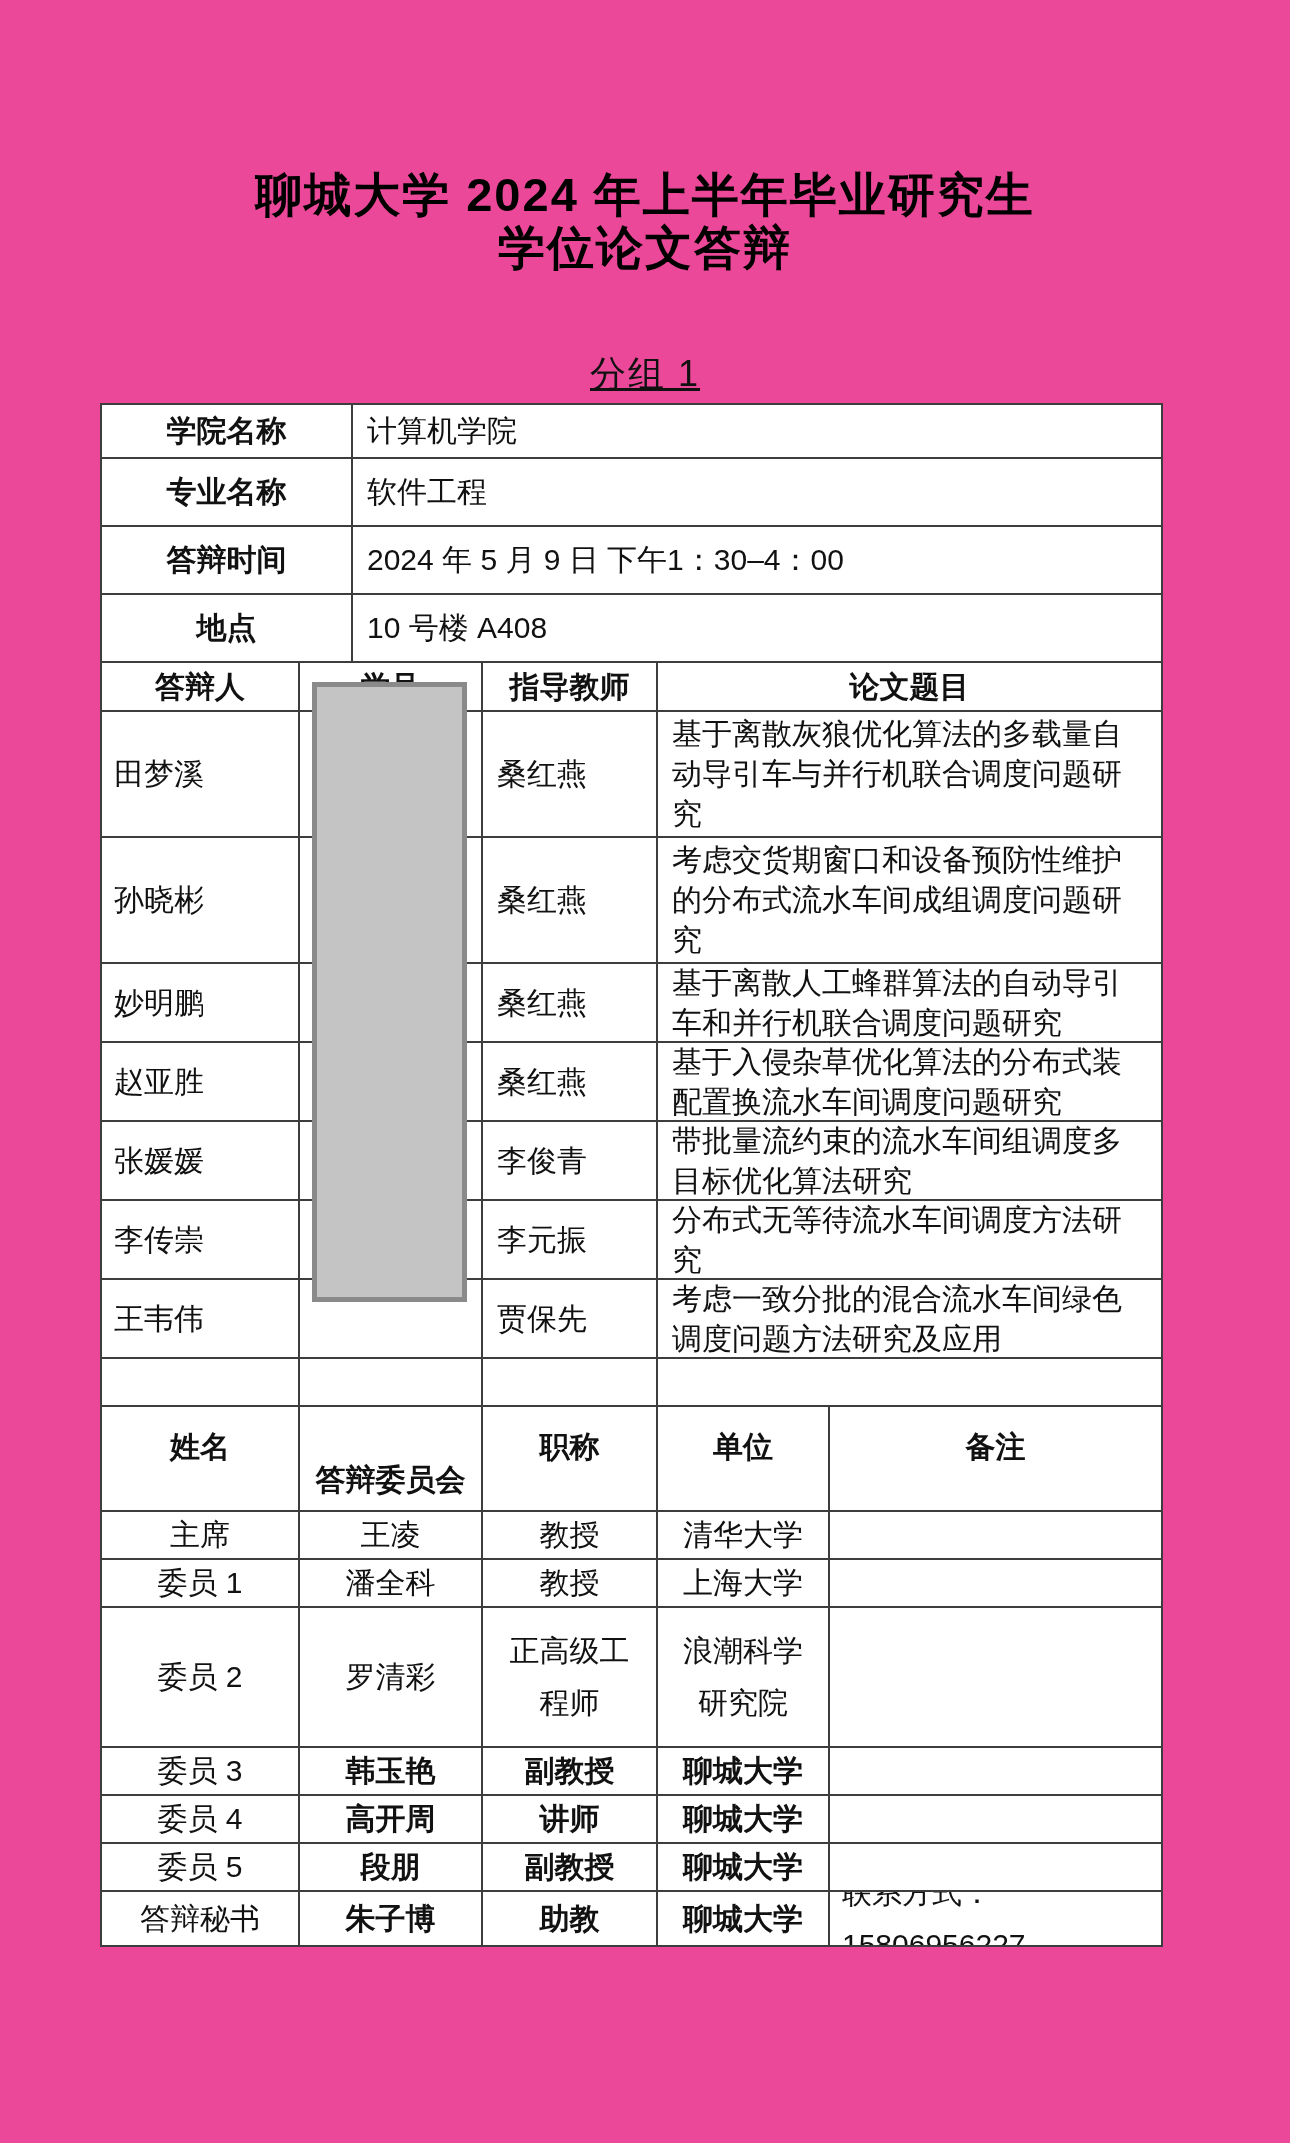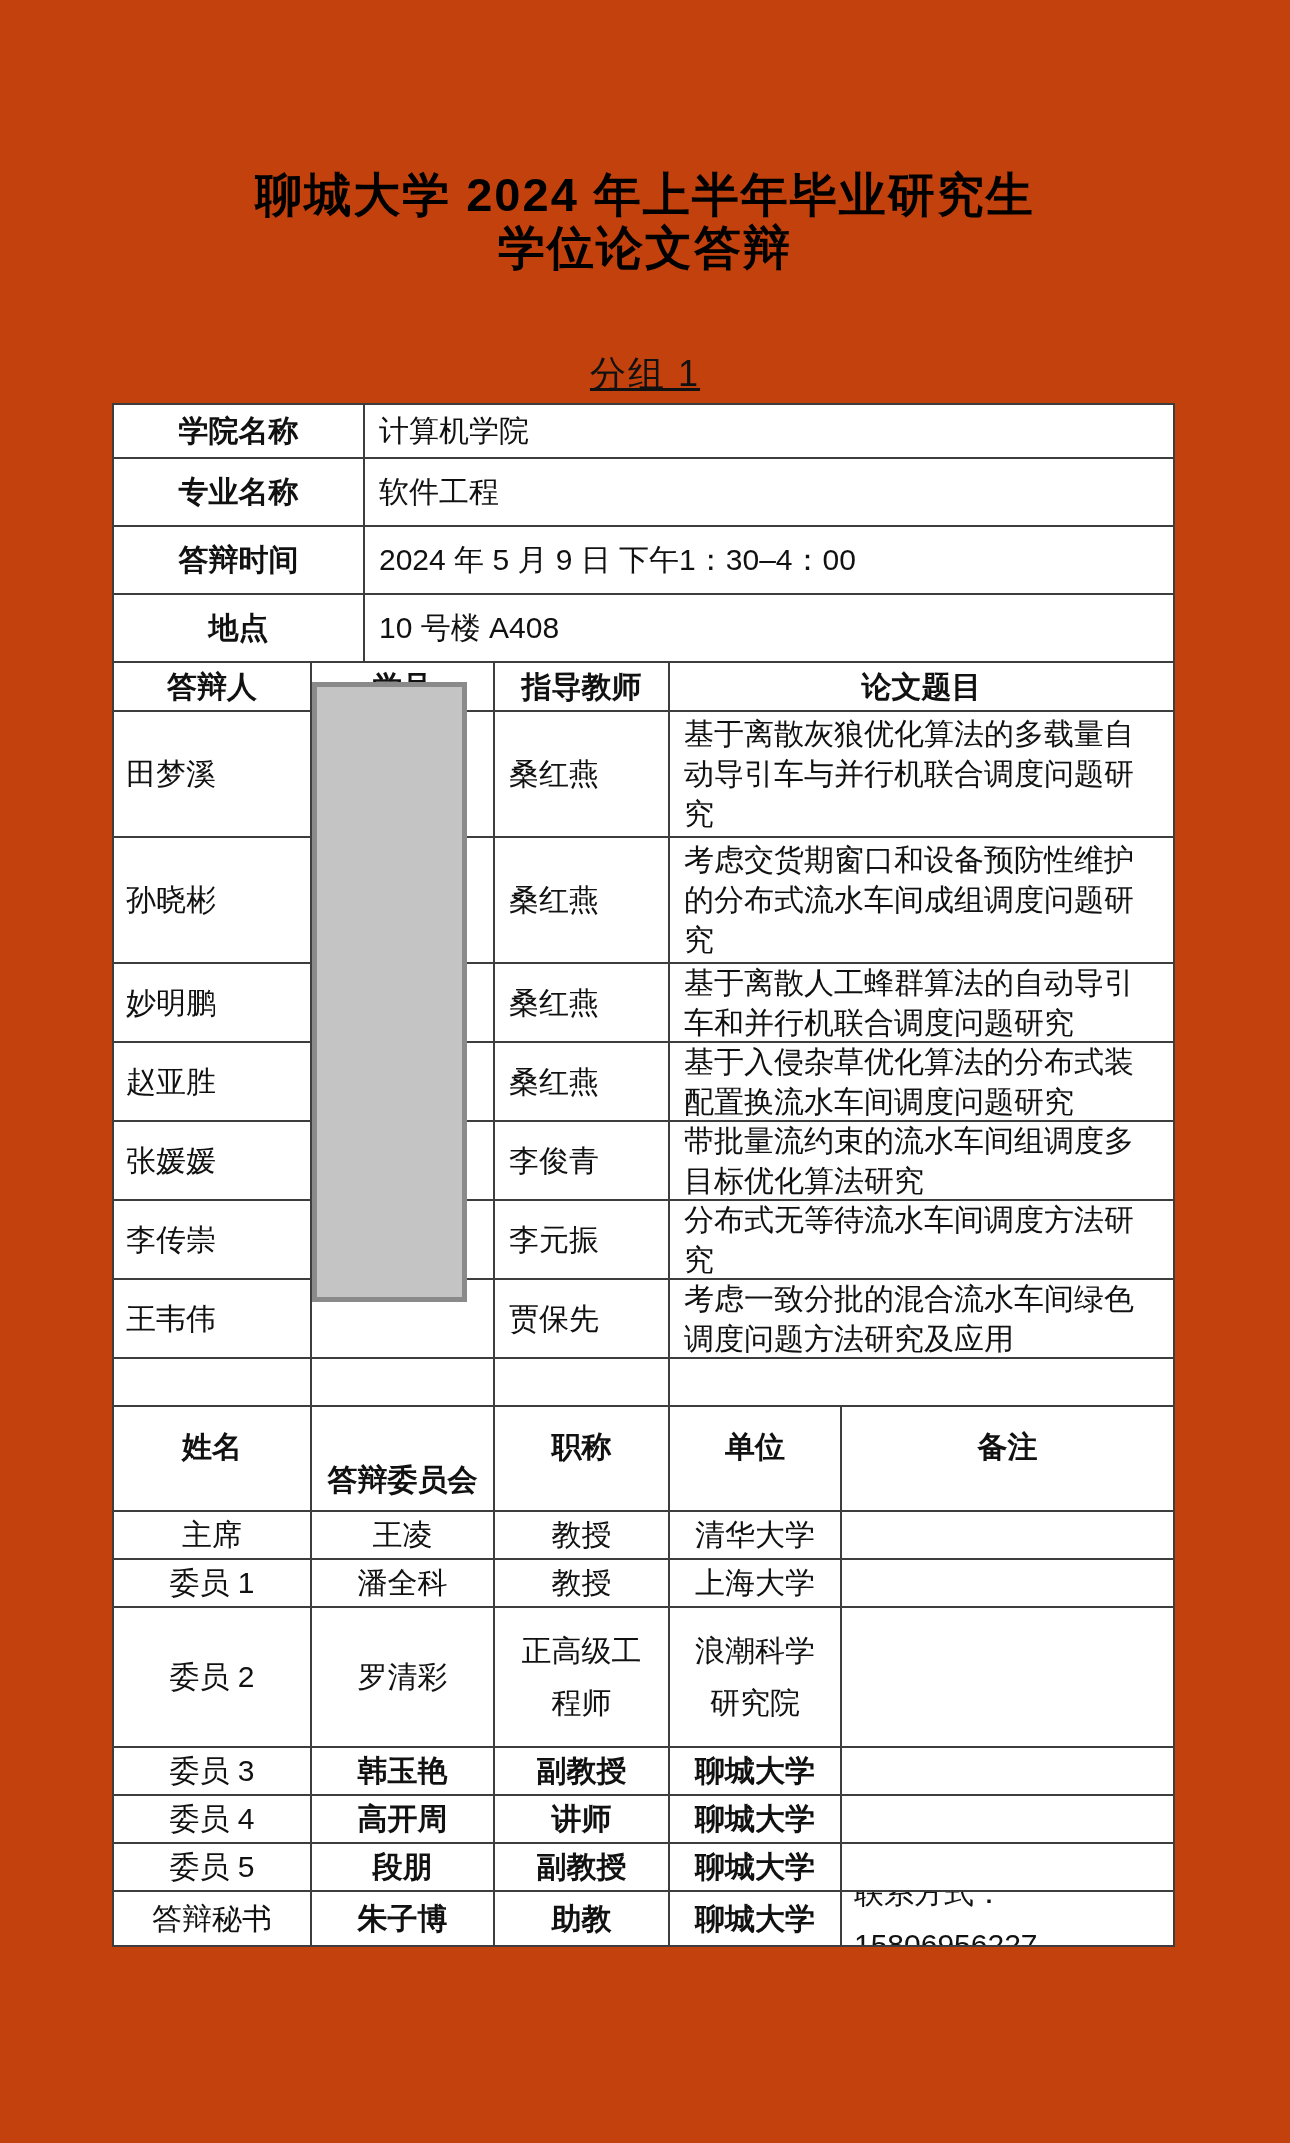--- a/index.html
+++ b/index.html
@@ -2,21 +2,21 @@
 <html><head>
 <meta charset="utf-8">
 <style>
   * { margin: 0; padding: 0; box-sizing: border-box; }
   html, body { background: #ffffff; }
   body {
     width: 1290px; height: 2143px;
     font-family: "Liberation Sans", "DejaVu Sans", sans-serif;
     color: #111111;
   }
-  .page { position: relative; width: 1290px; height: 2143px; background: #c2410c; overflow: hidden; }
+  .page { position: relative; width: 1290px; height: 2143px; background: #ec4899; overflow: hidden; }
 
   .title {
     padding-top: 168px;
     text-align: center;
     font-weight: bold;
     font-size: 47px;
     line-height: 53px;
     letter-spacing: 2px;
     color: #000000;
   }
@@ -24,21 +24,21 @@
     margin-top: 76px;
     text-align: center;
     font-size: 36px;
     letter-spacing: 2px;
     color: #111111;
     text-decoration: underline;
   }
 
   .doc-table {
     position: absolute;
-    left: 112px; top: 403px;
+    left: 100px; top: 403px;
     width: 1063px;
     border: 2px solid #3d3d3d;
     background: #ffffff;
   }
   .row { display: grid; border-bottom: 2px solid #3d3d3d; }
   .row:last-child { border-bottom: none; }
 
   .cols-info      { grid-template-columns: 251px 1fr; }
   .cols-student   { grid-template-columns: 198px 183px 175px 1fr; }
   .cols-committee { grid-template-columns: 198px 183px 175px 172px 1fr; }

